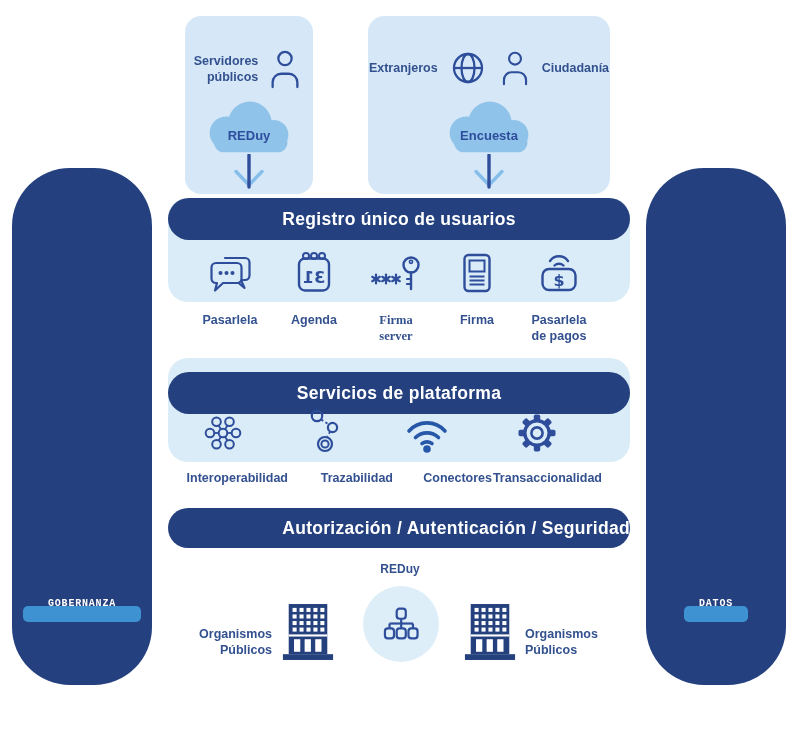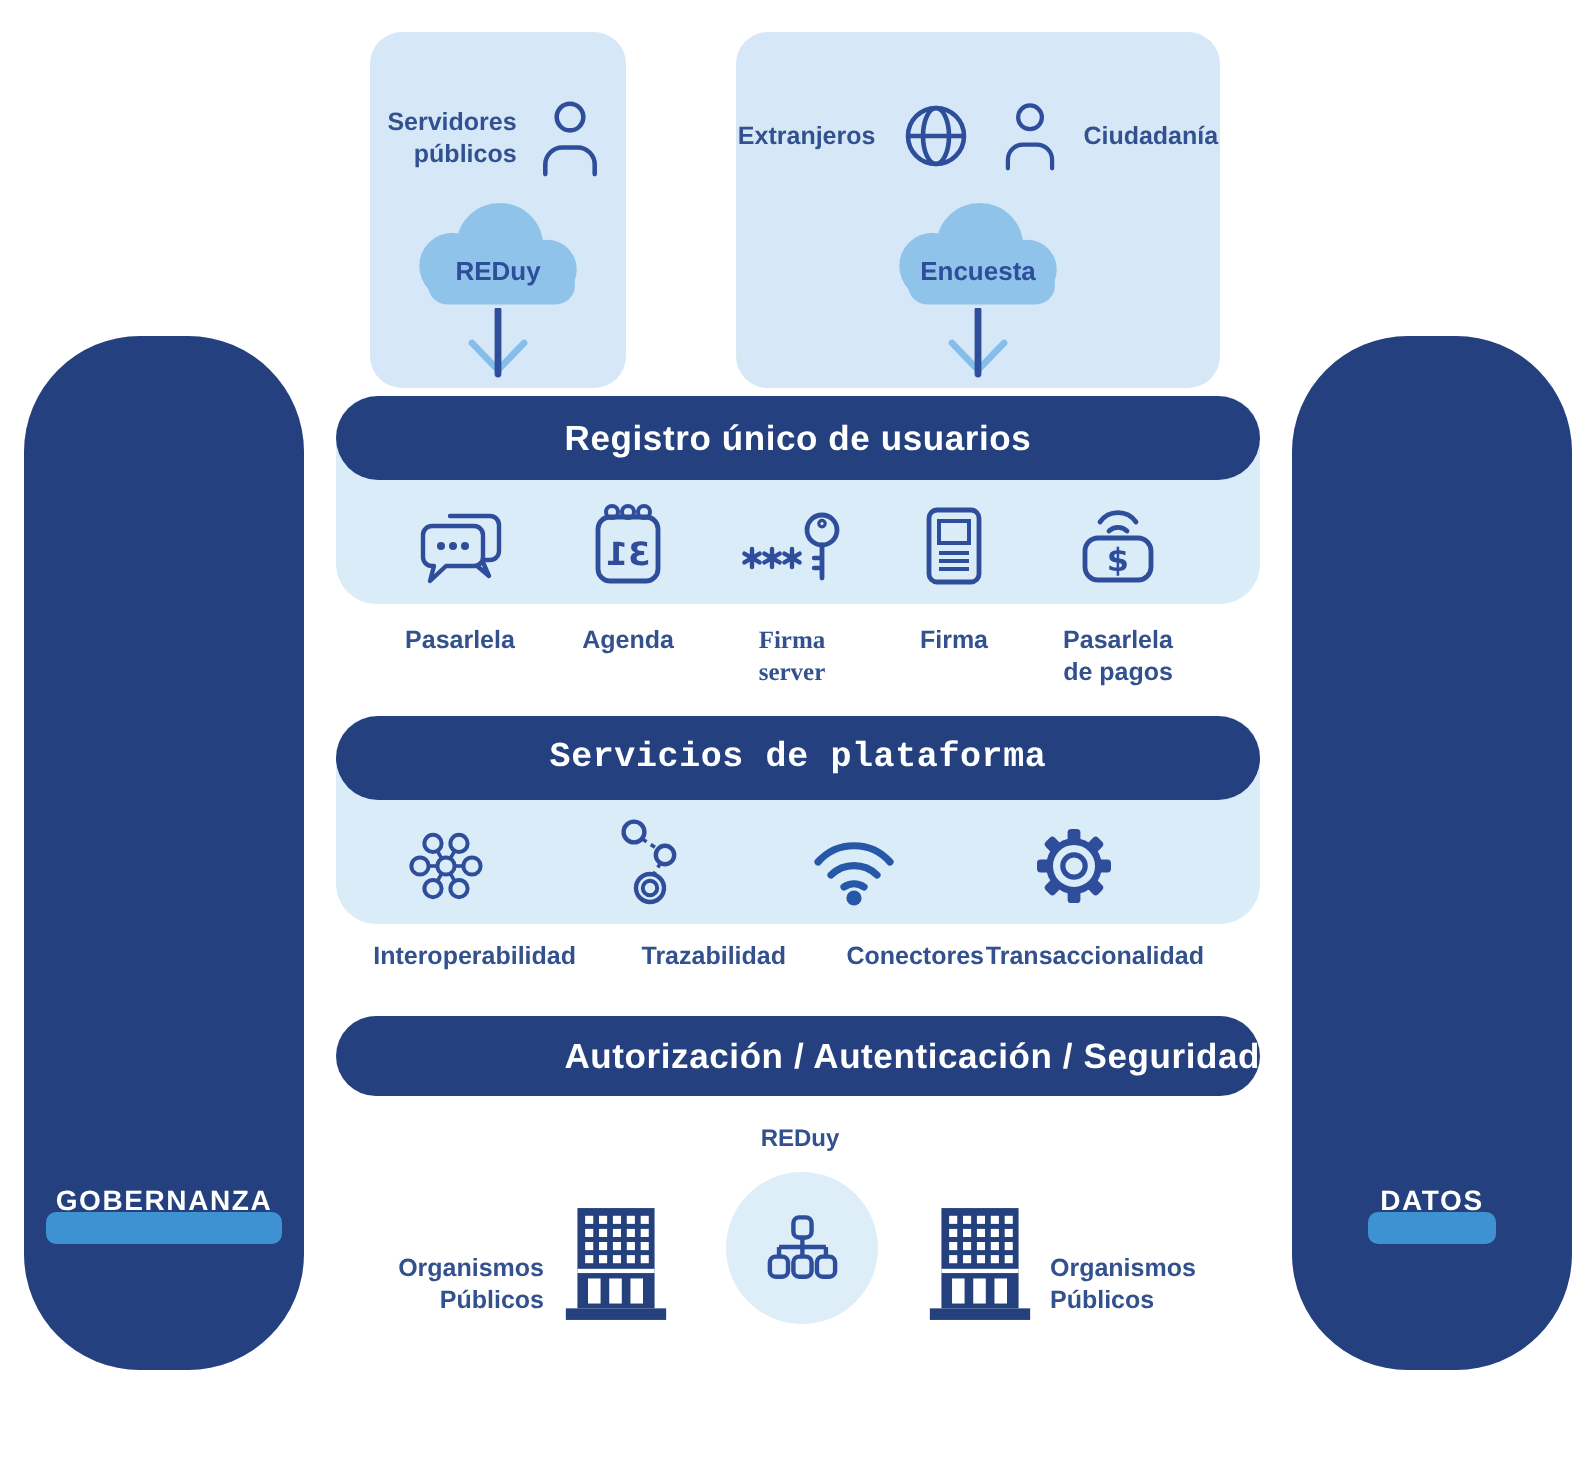--- a/index.html
+++ b/index.html
@@ -4,21 +4,21 @@
 <style>
   html,body{margin:0;padding:0;background:#fff;}
   #canvas{position:relative;width:798px;height:730px;background:#ffffff;overflow:hidden;
           font-family:"Liberation Sans",sans-serif;}
   
   .pillar{position:absolute;top:168px;width:140px;height:517px;background:#24407E;border-radius:58px;}
   .pillar.left{left:12px;} .pillar.right{left:646px;}
   .badge{position:absolute;top:424px;left:0;width:100%;height:36px;text-align:center;}
   .badge-bg{position:absolute;top:14px;left:50%;transform:translateX(-50%);height:16px;border-radius:5px;background:#3E92D1;}
   .badge.gov .badge-bg{width:118px;} .badge.dat .badge-bg{width:64px;}
-  .badge-text{position:relative;display:inline-block;color:#fff;font-size:14px;font-weight:700;letter-spacing:.8px;}
+  .badge-text{position:relative;display:inline-block;color:#fff;font-size:10px;font-weight:700;letter-spacing:.8px;font-family:Liberation Mono, monospace;}
   
   .topbox{position:absolute;top:16px;height:178px;background:#D6E8F7;border-radius:16px;}
   .topbox.lft{left:185px;width:128px;} .topbox.rgt{left:368px;width:242px;}
   .box-row{position:absolute;top:32px;left:0;right:0;display:flex;justify-content:center;align-items:center;gap:8px;}
   .src-label{font-size:12.5px;font-weight:600;color:#33518F;line-height:1.3;white-space:pre-line;}
   .src-label.r{text-align:right;}
   .cloud-wrap{position:absolute;left:50%;transform:translateX(-50%);top:82px;width:112px;height:56px;}
   .cloud-label{position:absolute;left:0;right:0;top:30px;text-align:center;font-size:13px;font-weight:600;color:#2E4D9B;}
   .arrow-wrap{position:absolute;left:50%;transform:translateX(-50%);top:138px;width:34px;height:38px;}
   
@@ -182,21 +182,21 @@
 
   <div class="item-label" style="left:182px;top:312px;">Pasarlela</div>
   <div class="item-label" style="left:266px;top:312px;">Agenda</div>
   <div class="item-label" style="left:348px;top:312px;font-family:Liberation Serif, serif;">Firma
 server</div>
   <div class="item-label" style="left:429px;top:312px;">Firma</div>
   <div class="item-label" style="left:511px;top:312px;">Pasarlela
 de pagos</div>
 
   <div class="light-row" style="top:358px;"></div>
-  <div class="band" style="top:358px;font-family:Liberation Mono, monospace;">
+  <div class="band" style="top:372px;">
     <span>Servicios de plataforma</span>
   </div>
 
   <div class="icon-slot" style="left:175px;top:408px;">
     <svg width="46" height="46" viewBox="0 0 46 46" fill="none" stroke="#2E4D9B">
       <g stroke-width="1.8">
         <line x1="23" y1="23" x2="36" y2="23"></line>
           <line x1="23" y1="23" x2="29.5" y2="11.7"></line>
         <line x1="23" y1="23" x2="16.5" y2="11.7"></line>
           <line x1="23" y1="23" x2="10" y2="23"></line>

